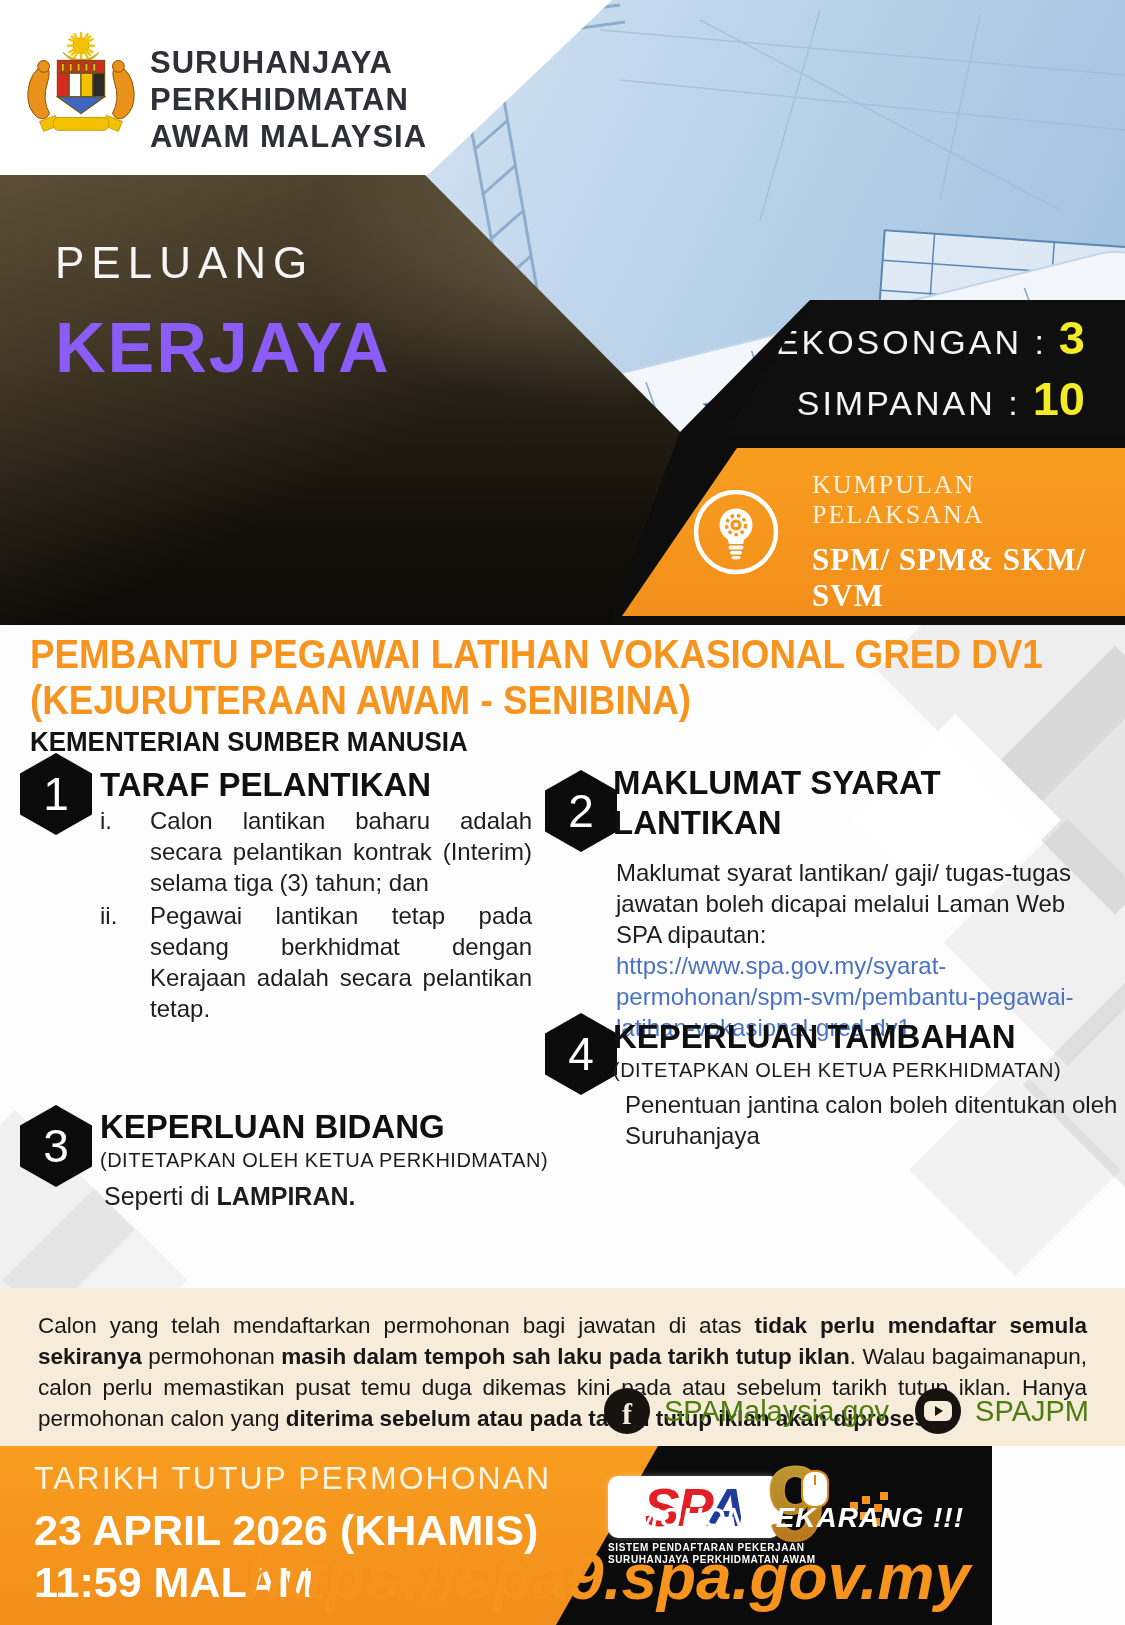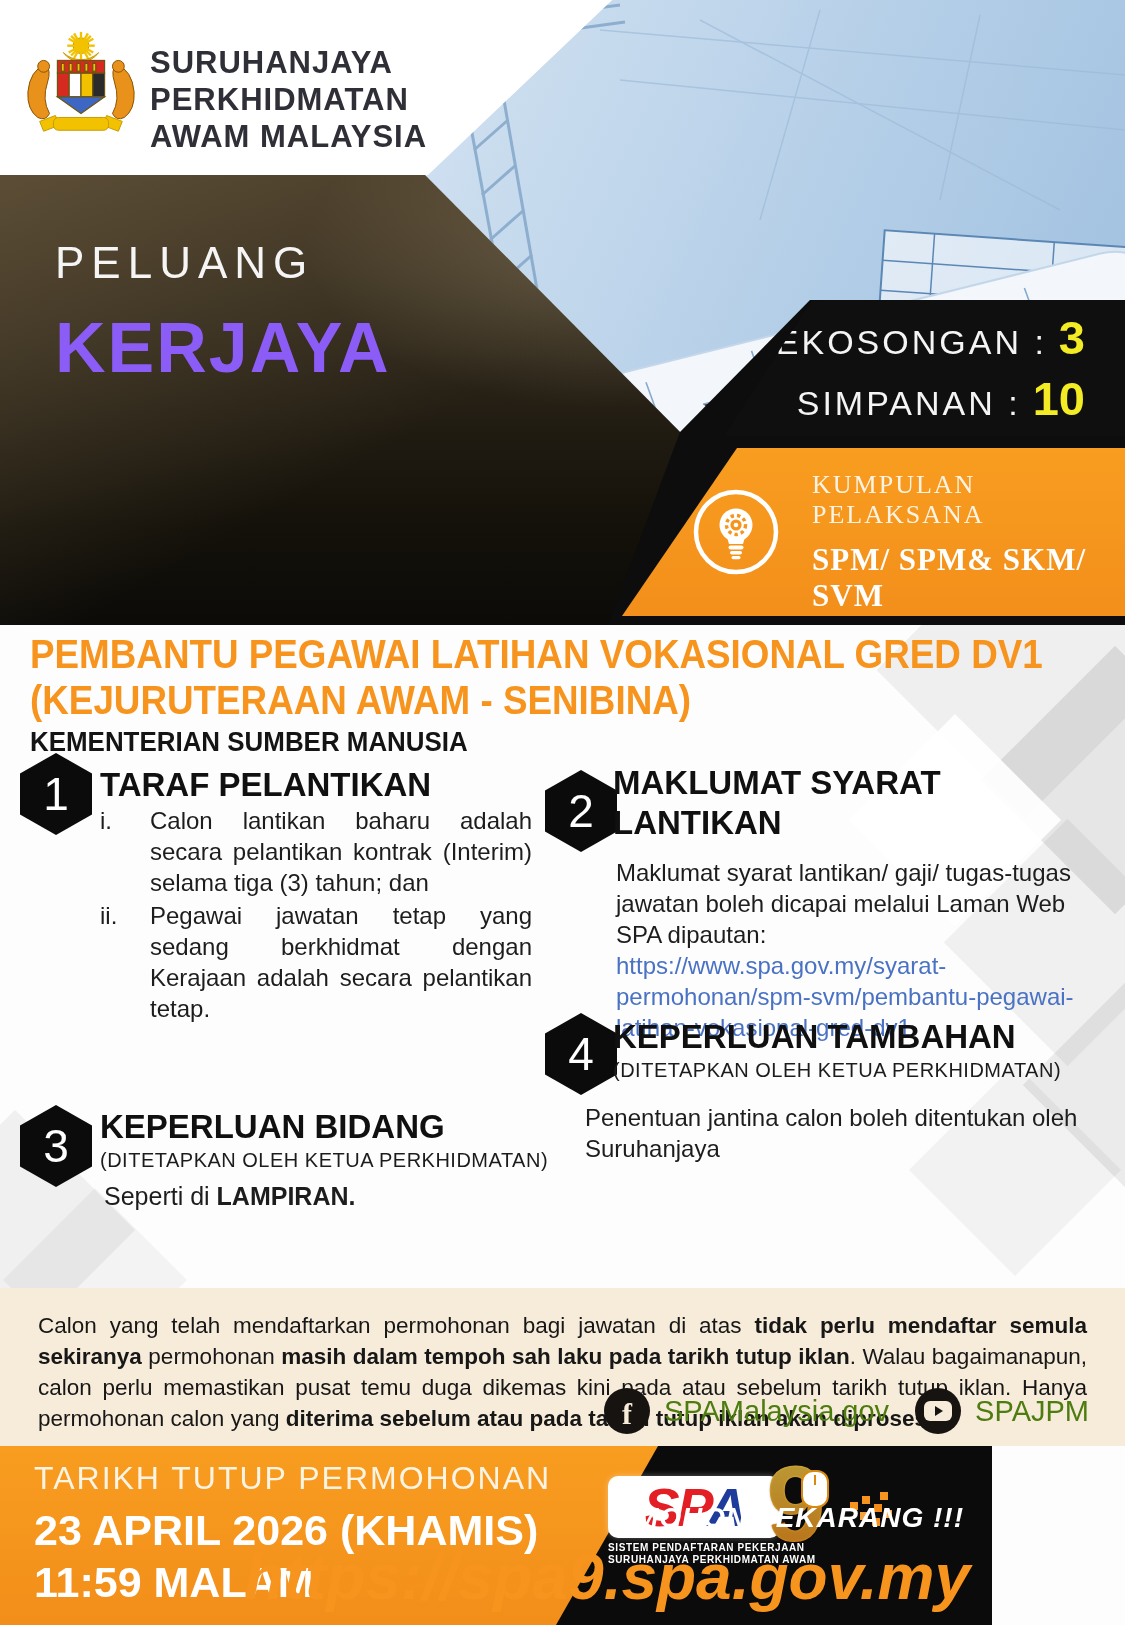--- a/index.html
+++ b/index.html
@@ -287,42 +287,42 @@
       <span>1</span>
     </div>
     <div class="sec-head" style="left:100px;top:132px;margin-top:8px;">TARAF PELANTIKAN</div>
     <div class="sec-body" style="left:100px;top:180px;width:432px;">
       <div class="list-item">
         <span class="list-marker">i.</span>
         <span class="list-text">Calon lantikan baharu adalah secara pelantikan kontrak (Interim) selama tiga (3) tahun; dan</span>
       </div>
       <div class="list-item">
         <span class="list-marker">ii.</span>
-        <span class="list-text">Pegawai jawatan tetap yang sedang berkhidmat dengan Kerajaan adalah secara pelantikan tetap.</span>
+        <span class="list-text">Pegawai lantikan tetap pada sedang berkhidmat dengan Kerajaan adalah secara pelantikan tetap.</span>
       </div>
     </div>
 
     <div class="hex" style="left:545px;top:145px;">
       <span>2</span>
     </div>
     <div class="sec-head" style="left:613px;top:138px;">
       <span>MAKLUMAT SYARAT</span><br>
       <span>LANTIKAN</span>
     </div>
     <div class="sec-body" style="left:616px;top:232px;width:476px;">
       <span>Maklumat syarat lantikan/ gaji/ tugas-tugas jawatan boleh dicapai melalui Laman Web SPA dipautan:</span>
       <a class="weblink" href="#">https://www.spa.gov.my/syarat-permohonan/spm-svm/pembantu-pegawai-latihan-vokasional-gred-dv1</a>
     </div>
 
     <div class="hex" style="left:545px;top:388px;">
       <span>4</span>
     </div>
     <div class="sec-head" style="left:613px;top:392px;">KEPERLUAN TAMBAHAN</div>
     <div class="sec-sub" style="left:613px;top:434px;">(DITETAPKAN OLEH KETUA PERKHIDMATAN)</div>
-    <div class="sec-body" style="left:585px;top:464px;width:500px;margin-top:13px;">Penentuan jantina calon boleh ditentukan oleh Suruhanjaya</div>
+    <div class="sec-body" style="left:625px;top:464px;width:500px;">Penentuan jantina calon boleh ditentukan oleh Suruhanjaya</div>
 
     <div class="hex" style="left:20px;top:480px;">
       <span>3</span>
     </div>
     <div class="sec-head" style="left:100px;top:482px;">KEPERLUAN BIDANG</div>
     <div class="sec-sub" style="left:100px;top:524px;">(DITETAPKAN OLEH KETUA PERKHIDMATAN)</div>
     <div class="sec-body" style="left:104px;top:556px;font-size:25px;">
       <span>Seperti di </span><span class="bold">LAMPIRAN.</span>
     </div>
   </div>

